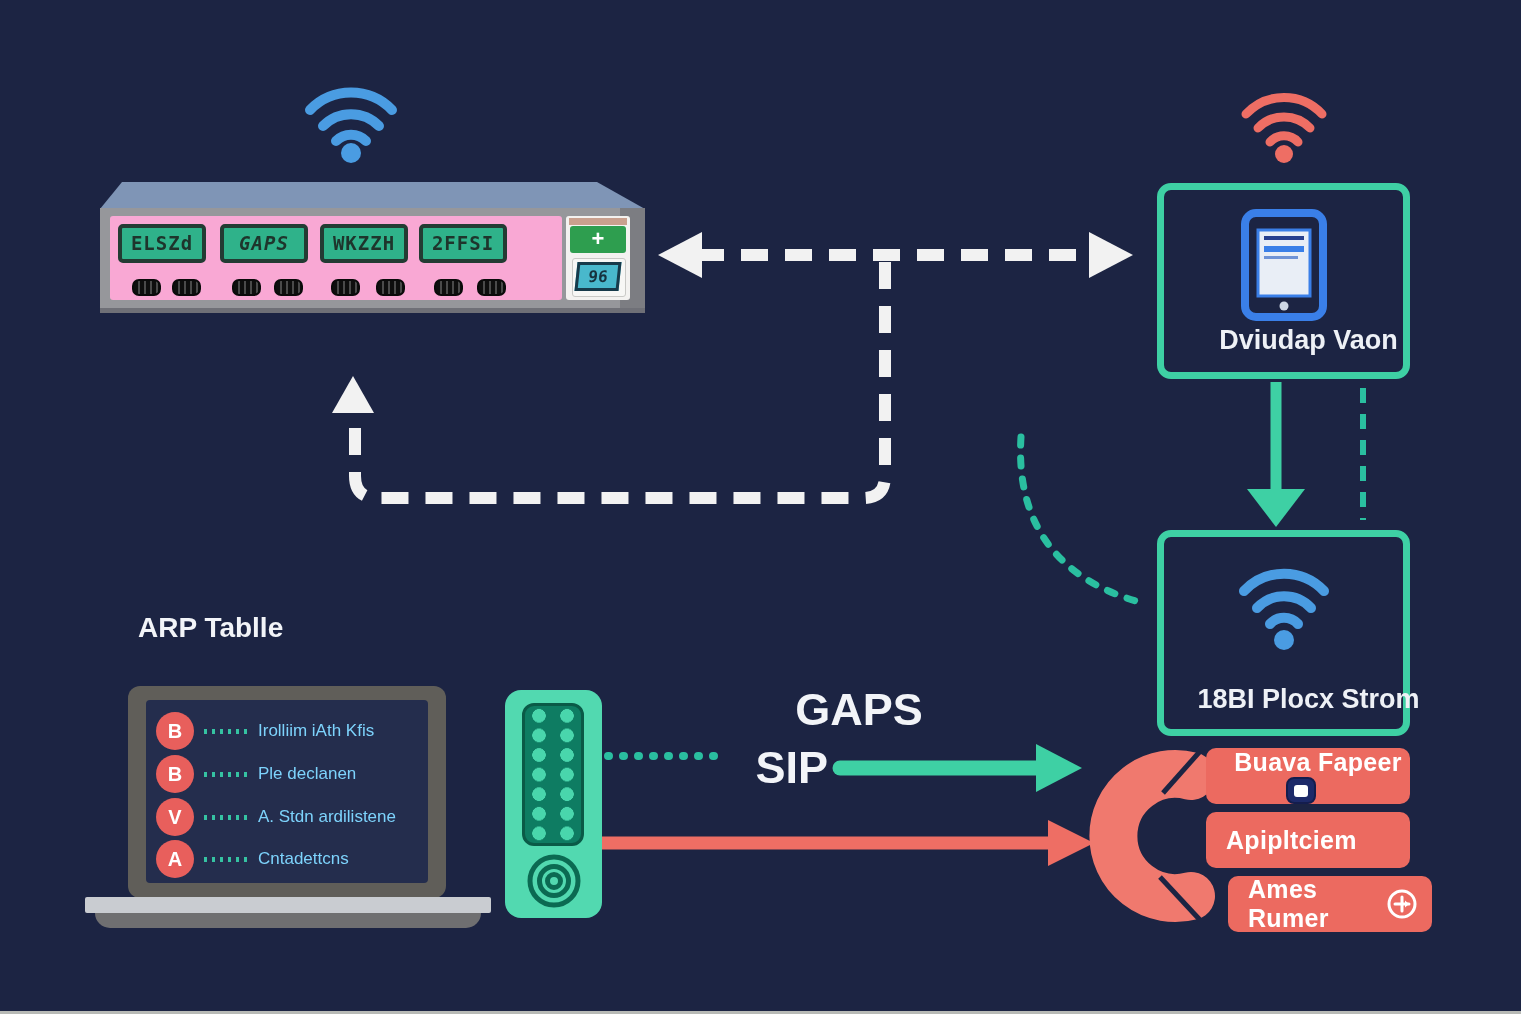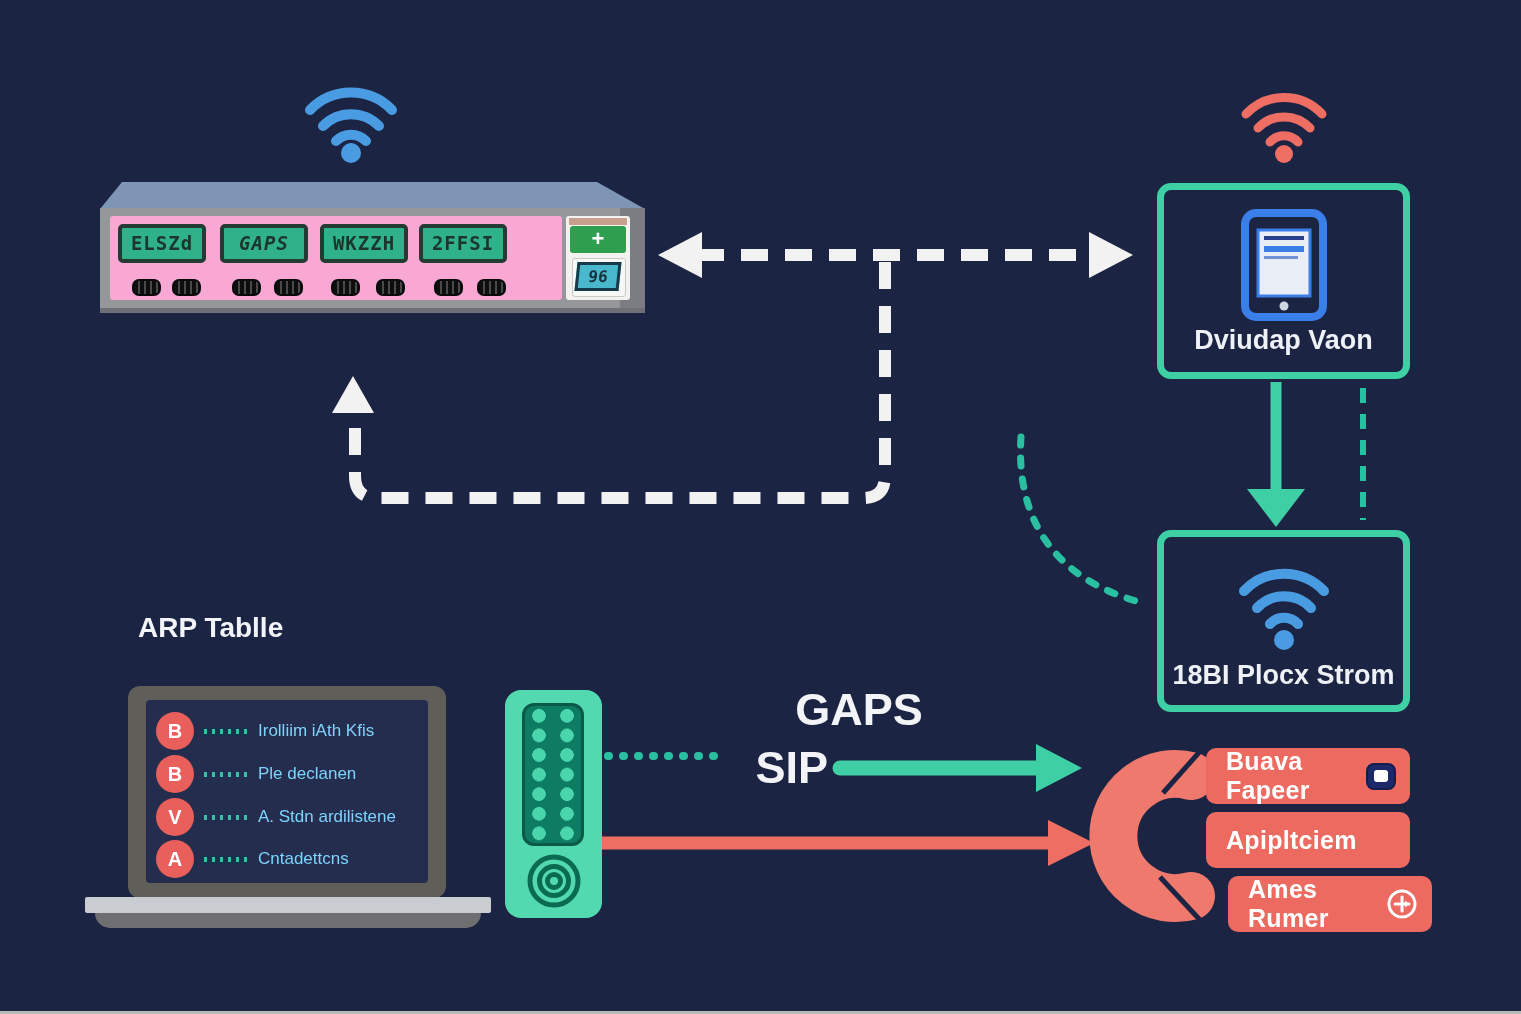--- a/index.html
+++ b/index.html
@@ -34,23 +34,23 @@
   
   .h-switch{left:170px;top:326px;width:410px;text-align:center;color:#f2f4f8;
             font-size:40px;font-weight:bold;letter-spacing:.5px;}
   .h-table{left:138px;top:612px;width:320px;color:#f2f4f8;font-size:28px;font-weight:bold;}
   .h-atrtp{left:759px;top:684px;width:200px;text-align:center;color:#f2f4f8;font-size:45px;font-weight:bold;}
   .h-sip{left:728px;top:742px;width:100px;text-align:right;color:#f2f4f8;font-size:45px;font-weight:bold;}
 
   
   .tbox{border:7px solid #3ed0a4;border-radius:14px;box-sizing:border-box;}
   .box1{left:1157px;top:183px;width:253px;height:196px;}
-  .box2{left:1157px;top:530px;width:253px;height:182px;}
+  .box2{left:1157px;top:530px;width:253px;height:206px;}
   .tbox-label{position:absolute;left:0;bottom:16px;width:100%;text-align:center;color:#eef1f6;
-              font-size:27px;font-weight:600;}
+              font-size:27px;font-weight:600;padding-left:25px;}
   .box-icon{position:absolute;left:50%;transform:translateX(-50%);}
 
   
   .lap-bezel{left:128px;top:686px;width:318px;height:212px;background:#605e59;border-radius:12px;}
   .lap-screen{left:146px;top:700px;width:282px;height:183px;background:#242d4d;border-radius:4px;}
   .lap-row{position:absolute;left:10px;height:38px;display:flex;align-items:center;gap:10px;}
   .badge{width:38px;height:38px;border-radius:50%;background:#e85f5c;color:#fff;font-weight:bold;
          font-size:20px;display:flex;align-items:center;justify-content:center;flex:0 0 38px;}
   .dots{width:44px;height:5px;flex:0 0 44px;
         background:repeating-linear-gradient(90deg,#35c3a2 0 3px,transparent 3px 8px);}
@@ -225,21 +225,21 @@
     <svg class="abs" style="left:524px;top:851px;" width="60" height="60" viewBox="0 0 60 60">
       <circle cx="30" cy="30" r="24" fill="none" stroke="#0b6a52" stroke-width="5"></circle>
       <circle cx="30" cy="30" r="14.5" fill="none" stroke="#0b6a52" stroke-width="5"></circle>
       <circle cx="30" cy="30" r="6.5" fill="none" stroke="#0b6a52" stroke-width="5"></circle>
     </svg>
   </div>
 
   <div class="abs h-atrtp">GAPS</div>
   <div class="abs h-sip">SIP</div>
 
-  <div class="abs rbtn" style="left:1206px;top:748px;">
+  <div class="abs rbtn" style="left:1206px;top:748px;flex-direction:column;">
     <div class="lbl">Buava Fapeer</div>
     <div class="ic ic-stop">
         <i></i>
       </div>
   </div>
   <div class="abs rbtn" style="left:1206px;top:812px;gap:48px;">
     <div class="lbl">Apipltciem</div>
     <svg class="ic" width="32" height="32" viewBox="0 0 32 32">
       <circle cx="16" cy="16" r="13" fill="none" stroke="#2a2e52" stroke-width="3"></circle>
       <circle cx="11.5" cy="16" r="4.2" fill="none" stroke="#2a2e52" stroke-width="2.6"></circle>

